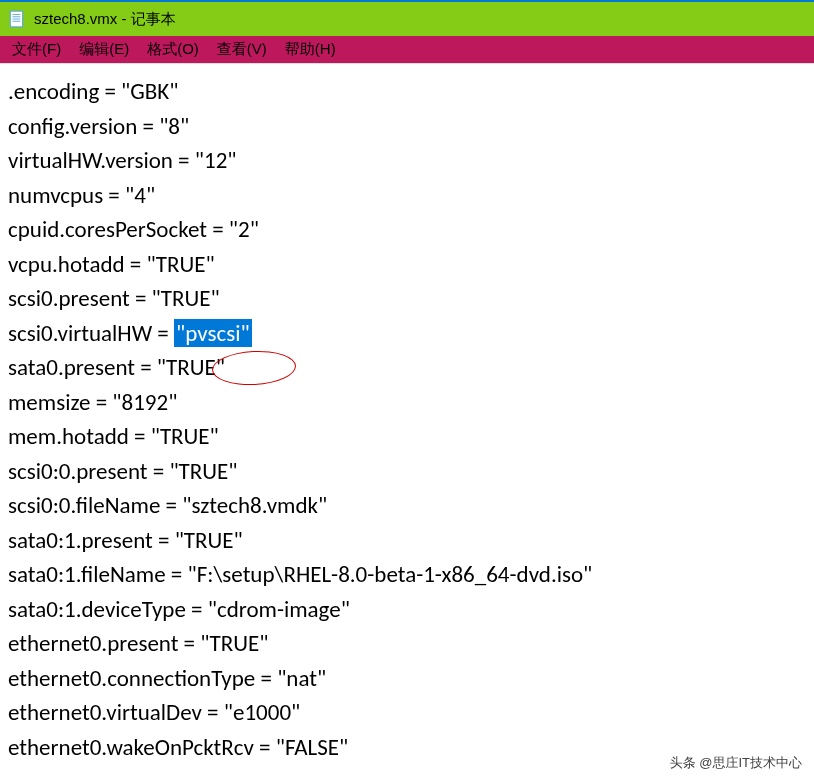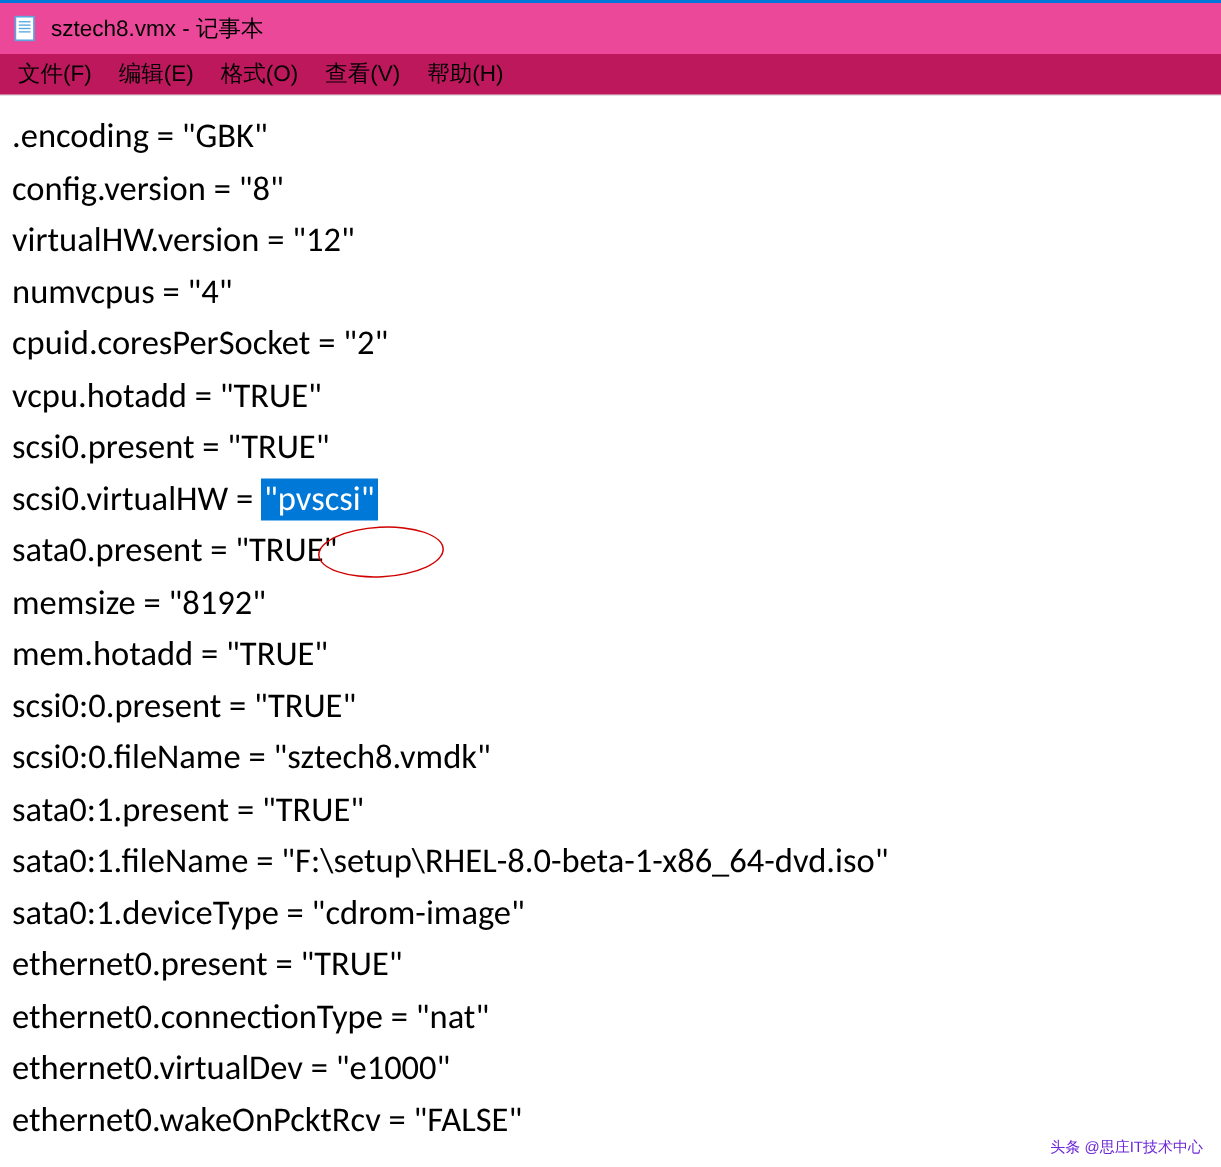--- a/index.html
+++ b/index.html
@@ -10,21 +10,21 @@
     body {
       font-family: "Microsoft YaHei", "微软雅黑", Arial, sans-serif;
       background: #fff;
       width: 814px;
       height: 778px;
       overflow: hidden;
       position: relative;
     }
     .title-bar {
       height: 36px;
-      background: #ec4899;
+      background: #84cc16;
       border-top: 2px solid #0078d7;
       display: flex;
       align-items: center;
       padding: 0 8px;
       gap: 8px;
     }
     .notepad-icon {
       width: 18px;
       height: 18px;
       position: relative;
@@ -79,22 +79,22 @@
       width: 84px;
       height: 34px;
       left: 212px;
       top: 287px;
       transform: rotate(-3deg);
     }
     .watermark {
       position: absolute;
       right: 12px;
       bottom: 6px;
-      color: #6d28d9;
-      font-size: 10px;
+      color: #404040;
+      font-size: 13px;
       font-family: "Microsoft YaHei", sans-serif;
     }
   </style>
 </head>
 <body>
 
 <div class="title-bar">
   <span class="notepad-icon">
     <svg viewBox="0 0 16 16">
       <rect x="2" y="1" width="11" height="14" fill="#fff" stroke="#5aa7e0" stroke-width="1"></rect>

